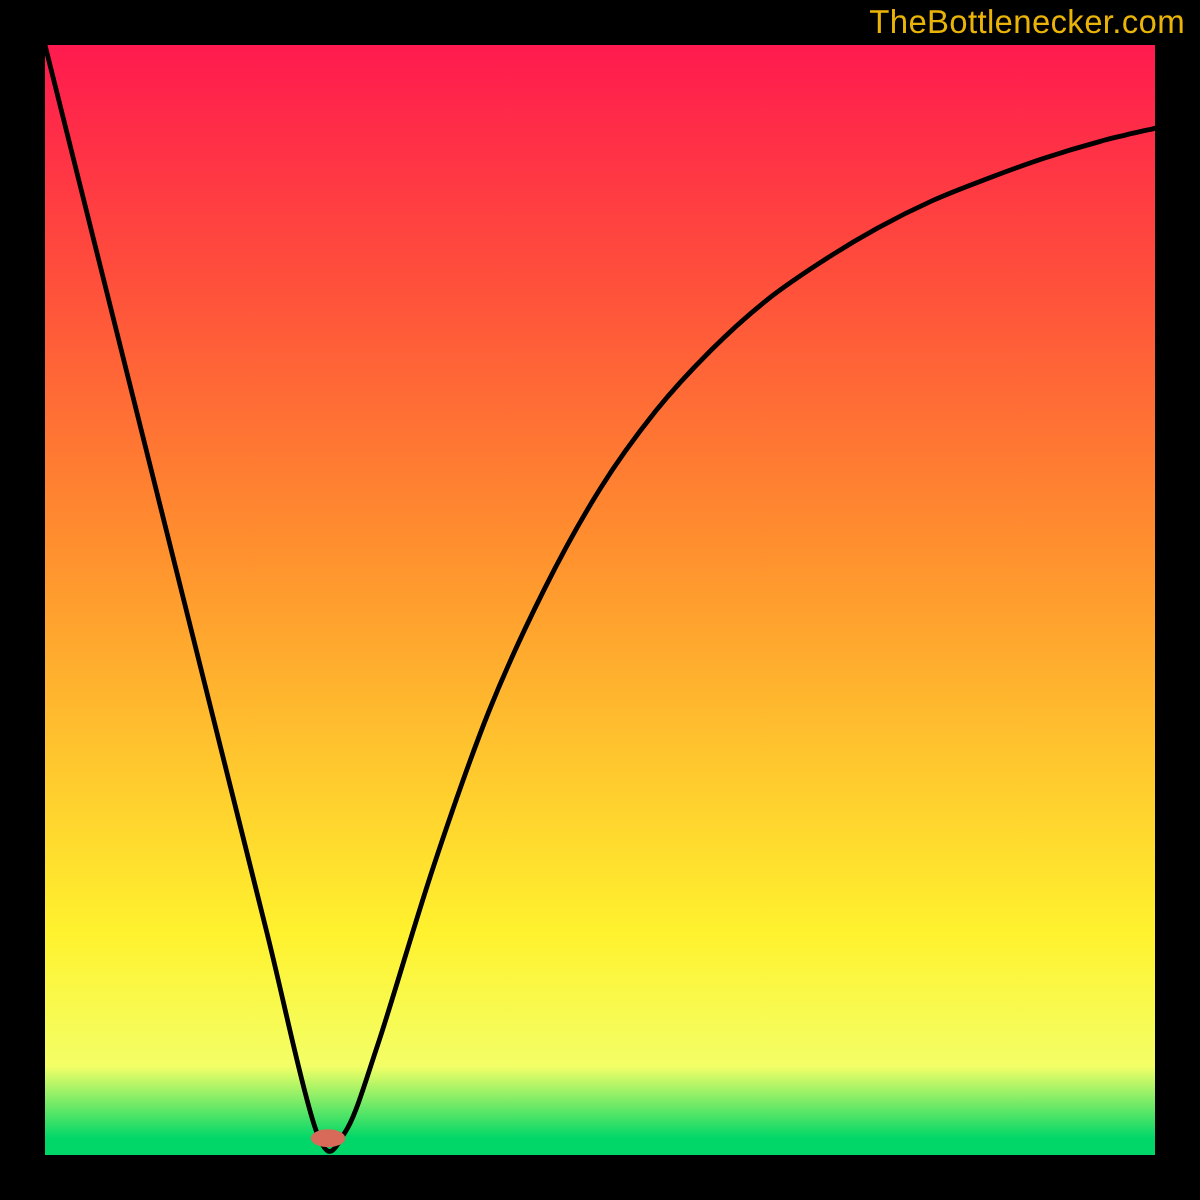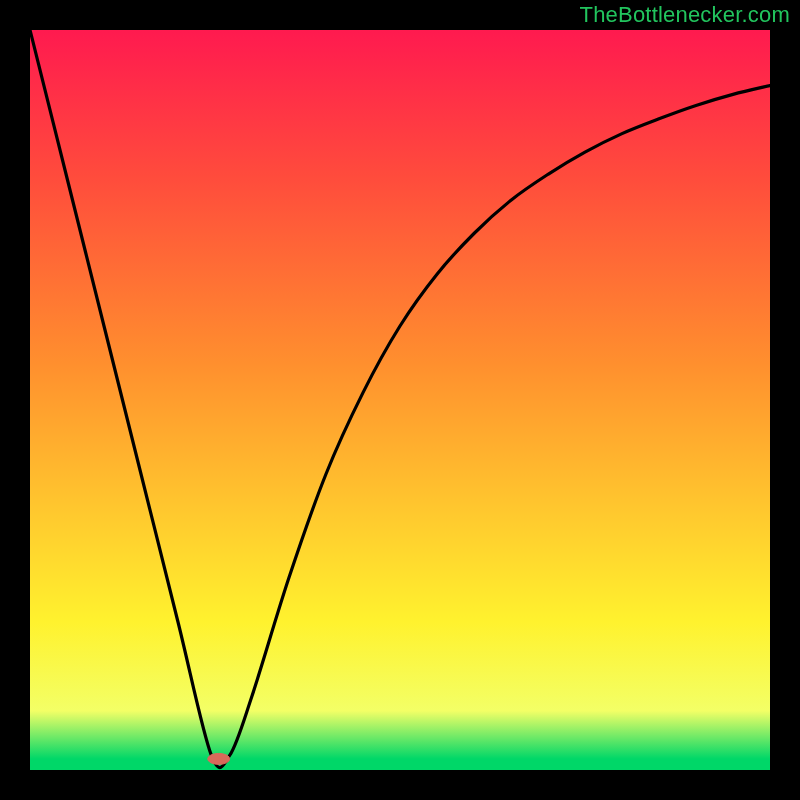--- a/index.html
+++ b/index.html
@@ -21,21 +21,21 @@
     position: absolute;
     left: 30px;
     top: 30px;
     width: 740px;
     height: 740px;
   }
   .watermark {
     position: absolute;
     top: 2px;
     right: 10px;
-    color: #22c55e;
+    color: #eab308;
     font-size: 22px;
     font-weight: 400;
     letter-spacing: 0.2px;
   }
   svg {
     display: block;
   }
 </style>
 </head>
 <body>

